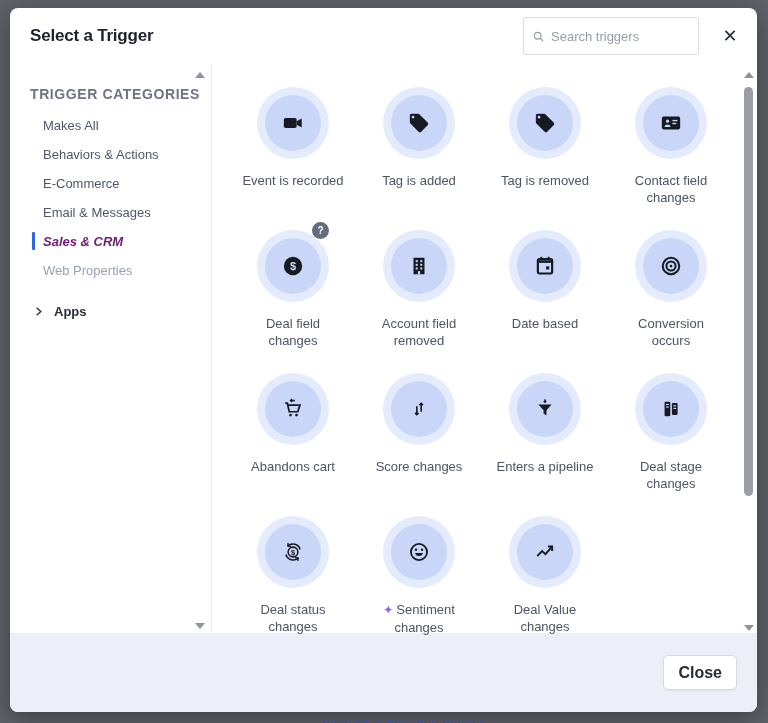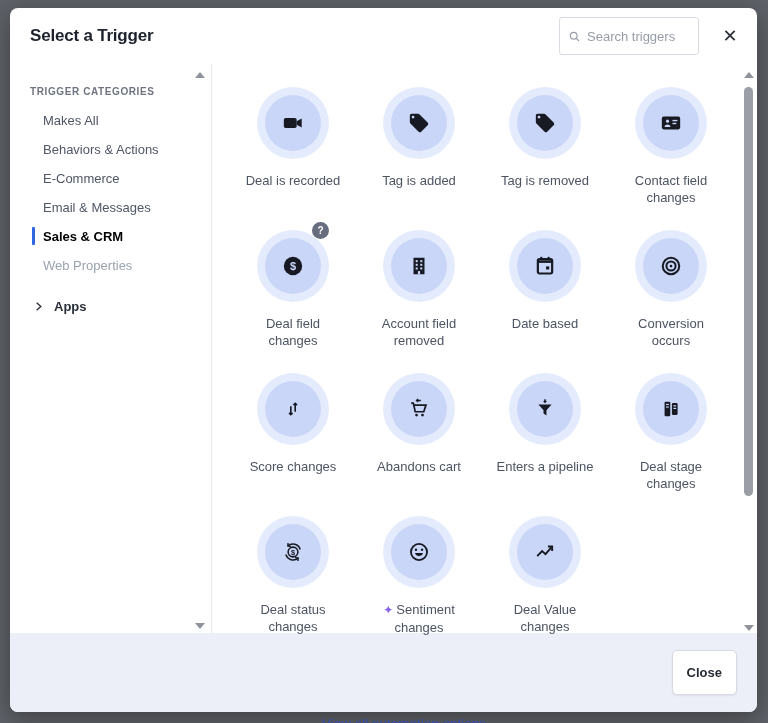--- a/index.html
+++ b/index.html
@@ -9,37 +9,37 @@
   .bg-link { position: absolute; left: 404px; top: 716px; transform: translateX(-50%);
     color: #3c57cf; font-size: 13.5px; font-weight: 500; white-space: nowrap; cursor: pointer; }
 
   .modal { position: absolute; left: 10px; top: 8px; width: 747px; height: 704px;
     background: #fff; border-radius: 8px; display: flex; flex-direction: column;
     overflow: hidden; box-shadow: 0 6px 24px rgba(0,0,0,.35); justify-content: center; }
 
   
   .m-header { flex: 0 0 56px; display: flex; align-items: center; padding: 0 12px 0 20px; }
   .m-title { font-size: 17px; font-weight: 700; color: #1c212c; letter-spacing: -0.2px; flex: 1; }
-  .search { width: 140px; height: 28px; border: 1px solid #d9dce2; border-radius: 3px;
+  .search { width: 176px; height: 28px; border: 1px solid #d9dce2; border-radius: 3px;
     display: flex; align-items: center; padding: 18px 8px; gap: 6px; margin-right: 16px; background: #fff; }
   .search svg { width: 13px; height: 13px; color: #9aa0aa; flex: 0 0 13px; }
   .search input { border: none; outline: none; flex: 1; min-width: 0; font-size: 13px;
     color: #333946; font-family: inherit; background: transparent; }
   .search input::placeholder { color: #979da8; }
   .close-x { width: 30px; height: 30px; background: none; border: none; font-size: 18px;
     color: #2a2f39; cursor: pointer; line-height: 30px; text-align: center; font-family: inherit; }
 
   
   .m-body { flex: 1 1 auto; display: flex; min-height: 0; position: relative; }
   .sidebar { flex: 0 0 202px; border-right: 1px solid #e7e9ee; position: relative; padding-top: 22px; }
-  .side-header { margin-left: 20px; font-size: 10px; font-weight: 700; letter-spacing: .6px; color: #6e7482; }
+  .side-header { margin-left: 20px; font-size: 14px; font-weight: 700; letter-spacing: .6px; color: #6e7482; }
   .side-nav { margin-top: 9px; }
   .side-item { position: relative; height: 29px; display: flex; align-items: center;
     padding-left: 33px; font-size: 13px; color: #4f5666; cursor: pointer; }
-  .side-item.selected { color: #000000; font-weight: 700; }
+  .side-item.selected { color: #701a75; font-weight: 700; font-style: italic; }
   .side-item.muted { color: #9aa2b0; }
   .sel-bar { position: absolute; left: 22px; top: 5px; width: 3px; height: 18px;
     background: #2e67e0; border-radius: 1px; }
   .apps-row { margin-top: 12px; height: 29px; display: flex; align-items: center;
     padding-left: 23px; gap: 10px; font-size: 13px; font-weight: 700; color: #2a2f3a; cursor: pointer; }
   .apps-row svg { width: 11px; height: 11px; color: #2a2f3a; }
 
   .s-arrow { width: 0; height: 0; border-left: 5px solid transparent; border-right: 5px solid transparent;
     position: absolute; cursor: pointer; }
   .s-arrow.up { border-bottom: 6px solid #8e939c; }
@@ -64,22 +64,22 @@
 
   .vscroll { position: absolute; right: 3px; top: 6px; bottom: 2px; width: 12px; }
   .vscroll .s-arrow.up { left: 1px; top: 2px; }
   .vscroll .s-arrow.down { left: 1px; bottom: 0; }
   .vscroll .thumb { position: absolute; left: 1px; top: 17px; width: 9px; height: 409px;
     background: #9b9ea6; border-radius: 5px; cursor: pointer; }
 
   
   .m-footer { flex: 0 0 79px; background: #edeff8; display: flex; align-items: center;
     justify-content: flex-end; padding-right: 20px; }
-  .close-btn { height: 45px; padding: 0 14px; background: #fff; border: 1px solid #d7dae2;
-    border-radius: 5px; font-size: 13px; font-weight: 600; color: #262b35; cursor: pointer;
+  .close-btn { height: 35px; padding: 0 14px; background: #fff; border: 1px solid #d7dae2;
+    border-radius: 5px; font-size: 16px; font-weight: 600; color: #262b35; cursor: pointer;
     box-shadow: 0 1px 2px rgba(20,30,60,.08); font-family: inherit; }
 </style>
 </head>
 <body>
 
 <div class="bg-link">View all automation options</div>
 
 <div class="modal">
 
   <div class="m-header">
@@ -135,21 +135,21 @@
             <div class="halo">
               <div class="circle">
                 <span style="display: flex;">
                   <svg viewBox="0 0 24 24" fill="currentColor">
                     <rect x="2" y="6.5" width="14" height="11" rx="2"></rect>
                     <path d="M16 10l5.5-2.8v9.6L16 14z"></path>
                   </svg>
                 </span>
               </div>
             </div>
-            <div class="t-label"><span>Deal is recorded</span></div>
+            <div class="t-label"><span>Event is recorded</span></div>
           </div>
           <div class="cell">
             <div class="halo">
               <div class="circle">
                 <span style="display: flex;">
                   <svg viewBox="0 0 24 24" fill="currentColor">
                     <path d="M21.41 11.58l-9-9C12.05 2.22 11.55 2 11 2H4c-1.1 0-2 .9-2 2v7c0 .55.22 1.05.59 1.41l9 9c.36.36.86.59 1.41.59.55 0 1.05-.22 1.41-.59l7-7c.37-.36.59-.86.59-1.41 0-.55-.23-1.06-.59-1.42zM5.5 7C4.67 7 4 6.33 4 5.5S4.67 4 5.5 4 7 4.67 7 5.5 6.33 7 5.5 7z"></path>
                   </svg>
                 </span>
               </div>
@@ -252,45 +252,45 @@
                 </span>
               </div>
             </div>
             <div class="t-label"><span>Conversion
 occurs</span></div>
           </div>
           <div class="cell">
             <div class="halo">
               <div class="circle">
                 <span style="display: flex;">
+                  <svg viewBox="0 0 24 24" fill="none" stroke="currentColor" stroke-width="1.9">
+                    <path d="M14 2.7H9.6M11 1L9.3 2.7 11 4.4" stroke-width="1.5"></path>
+                    <path d="M3.5 5.5h2.3l2.1 9.5h9.3l2.4-7.3H6.8"></path>
+                    <circle cx="9.3" cy="18.6" r="1.5" fill="currentColor" stroke="none"></circle>
+                    <circle cx="15.8" cy="18.6" r="1.5" fill="currentColor" stroke="none"></circle>
+                  </svg>
+                </span>
+              </div>
+            </div>
+            <div class="t-label"><span>Abandons cart</span></div>
+          </div>
+          <div class="cell">
+            <div class="halo">
+              <div class="circle">
+                <span style="display: flex;">
                   <svg viewBox="0 0 24 24" fill="none" stroke="currentColor" stroke-width="1.8">
                     <path d="M9.6 9v9"></path>
                     <path d="M7.7 16.2l1.9 1.9 1.9-1.9"></path>
                     <path d="M14.4 15V6"></path>
                     <path d="M12.5 7.8l1.9-1.9 1.9 1.9"></path>
                   </svg>
                 </span>
               </div>
             </div>
             <div class="t-label"><span>Score changes</span></div>
-          </div>
-          <div class="cell">
-            <div class="halo">
-              <div class="circle">
-                <span style="display: flex;">
-                  <svg viewBox="0 0 24 24" fill="none" stroke="currentColor" stroke-width="1.9">
-                    <path d="M14 2.7H9.6M11 1L9.3 2.7 11 4.4" stroke-width="1.5"></path>
-                    <path d="M3.5 5.5h2.3l2.1 9.5h9.3l2.4-7.3H6.8"></path>
-                    <circle cx="9.3" cy="18.6" r="1.5" fill="currentColor" stroke="none"></circle>
-                    <circle cx="15.8" cy="18.6" r="1.5" fill="currentColor" stroke="none"></circle>
-                  </svg>
-                </span>
-              </div>
-            </div>
-            <div class="t-label"><span>Abandons cart</span></div>
           </div>
           <div class="cell">
             <div class="halo">
               <div class="circle">
                 <span style="display: flex;">
                   <svg viewBox="0 0 24 24">
                     <path d="M12 1.3v3.2M10.6 3.2L12 4.7l1.4-1.5" fill="none" stroke="currentColor" stroke-width="1.5"></path>
                     <path d="M4.8 7h14.4l-5.6 6.3v5.9l-3.2-2.2v-3.7z" fill="currentColor"></path>
                   </svg>
                 </span>

